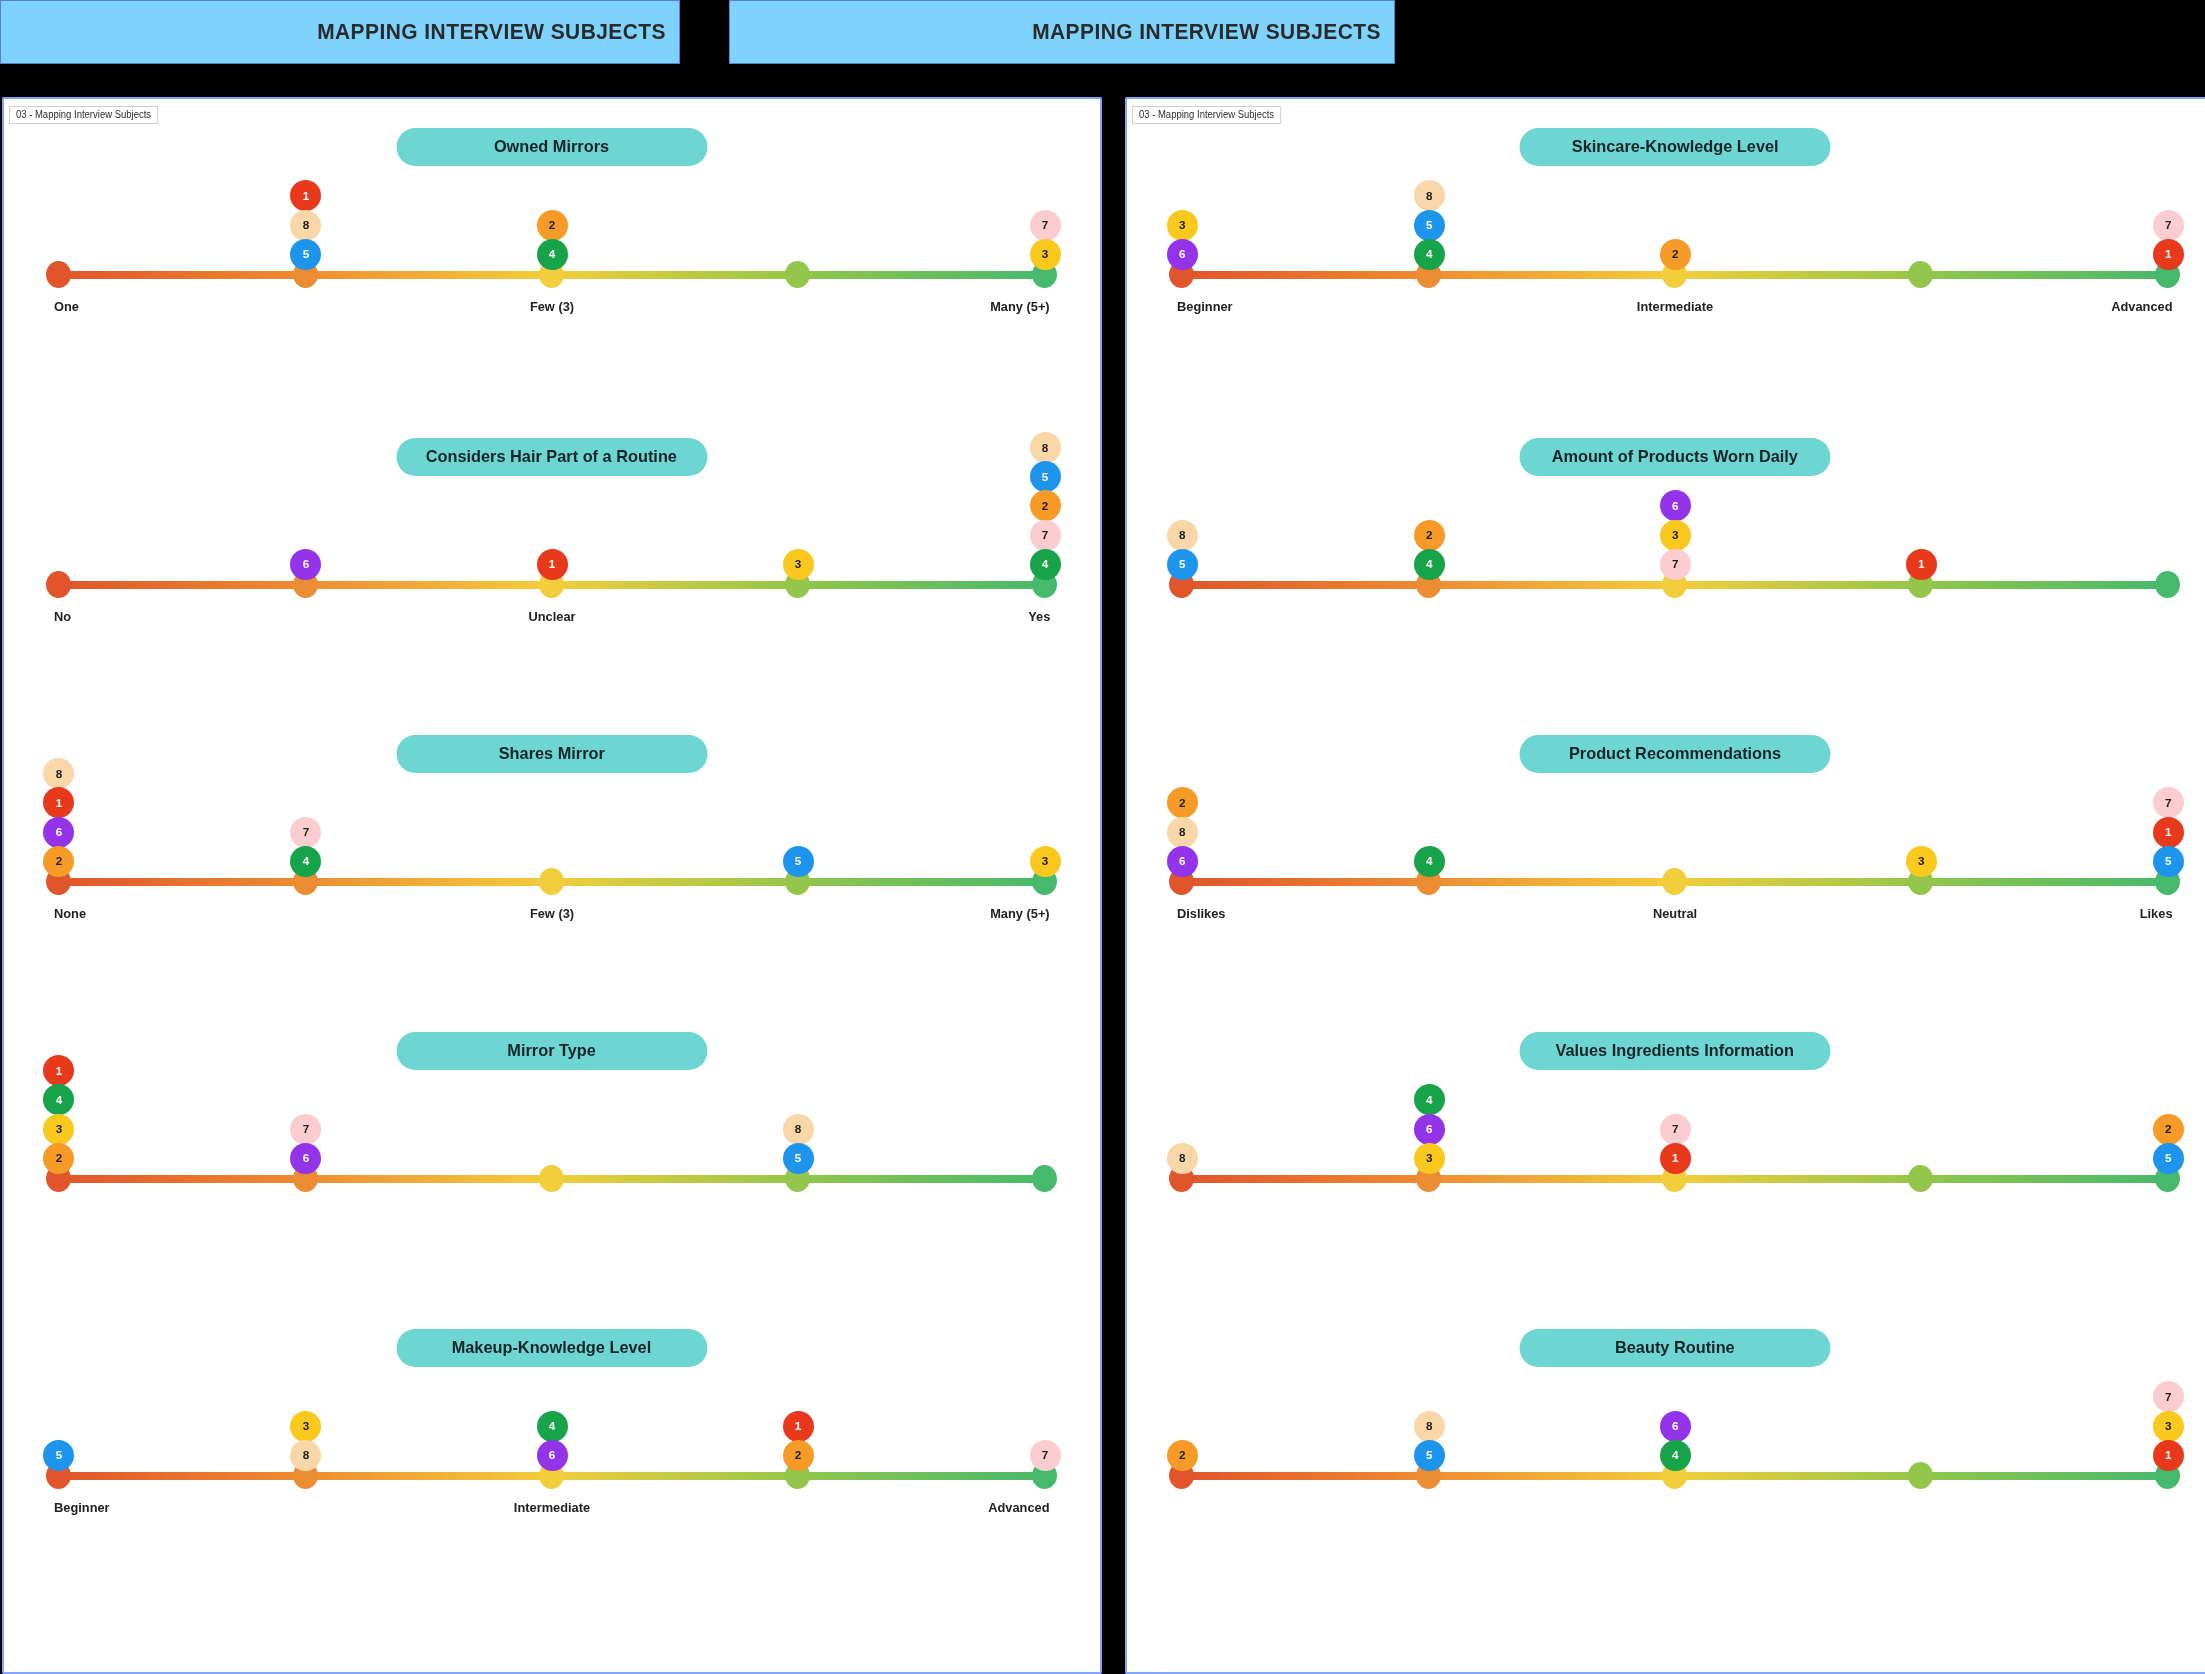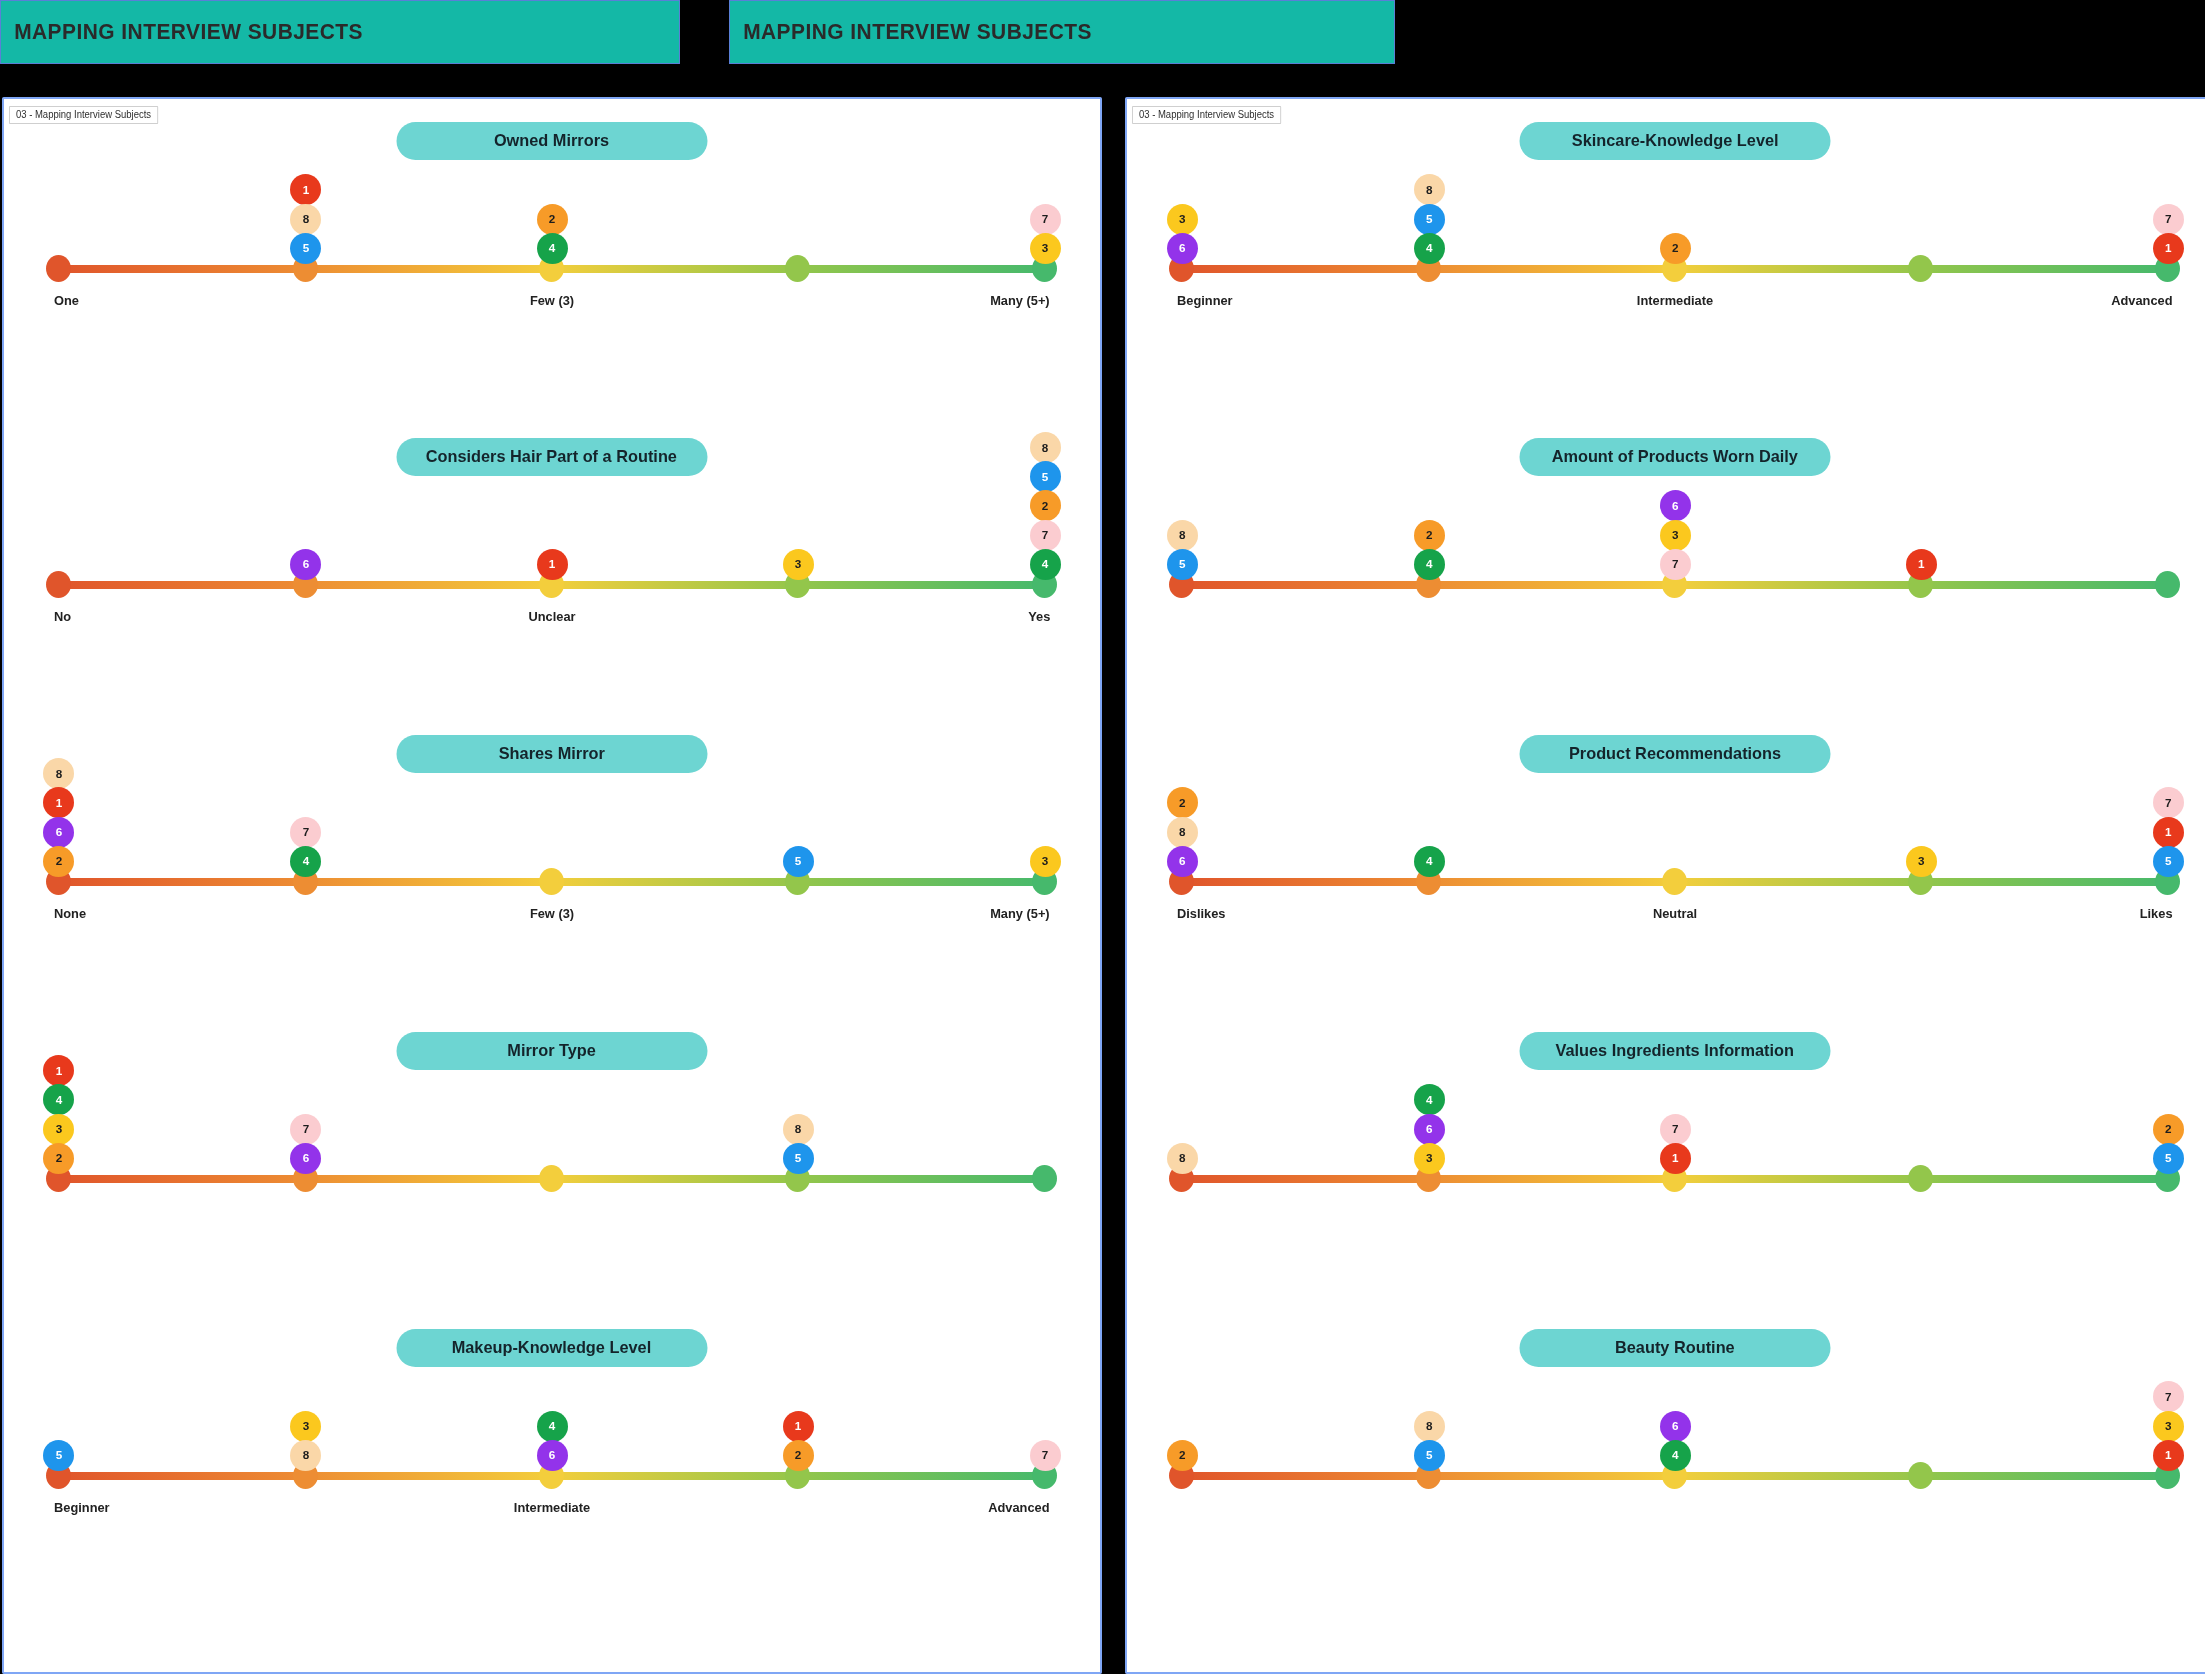--- a/index.html
+++ b/index.html
@@ -7,23 +7,23 @@
     width: 2205px; height: 1674px;
     background: #000;
     font-family: "Liberation Sans", sans-serif;
     overflow: hidden;
   }
   .screen { position: relative; width: 2205px; height: 1674px; background: #000; }
 
   
   .banner {
     position: absolute; top: 0; height: 64px;
-    background: #14b8a6;
+    background: #7dd3fc;
     border: 0.9px solid #5a7fd6;
-    display: flex; align-items: center; justify-content: flex-start;
+    display: flex; align-items: center; justify-content: flex-end;
   }
   .banner-title {
     font-size: 22.5px; font-weight: bold; letter-spacing: 0.5px;
     color: #2a2a2a; text-align: center;
     transform: scaleX(.93);
   }
   #banner-left  { left: 0;    width: 680px; }
   #banner-right { left: 729px; width: 666px; }
 
   
@@ -43,21 +43,21 @@
     padding: 2.7px 6.3px 3.6px 6.3px;
     font-size: 10px; color: #2f2f2f; line-height: 1;
     white-space: nowrap; border-radius: 0.9px;
     transform: scaleX(.95); transform-origin: left center;
   }
 
   
   .chart {
     position: absolute; left: 0; width: 100%; height: 297px;
   }
-  .chart.c0 { top: 3px;    height: 315px; }
+  .chart.c0 { top: 9px;    height: 315px; }
   .chart.c1 { top: 319px;  }
   .chart.c2 { top: 616px;  }
   .chart.c3 { top: 913px; }
   .chart.c4 { top: 1210px; height: 367px; }
 
   .chart-title {
     position: absolute; top: 20px; left: 50%; transform: translateX(-50%);
     width: 311px; height: 38px;
     background: #6DD5D2;
     border-radius: 19px;

